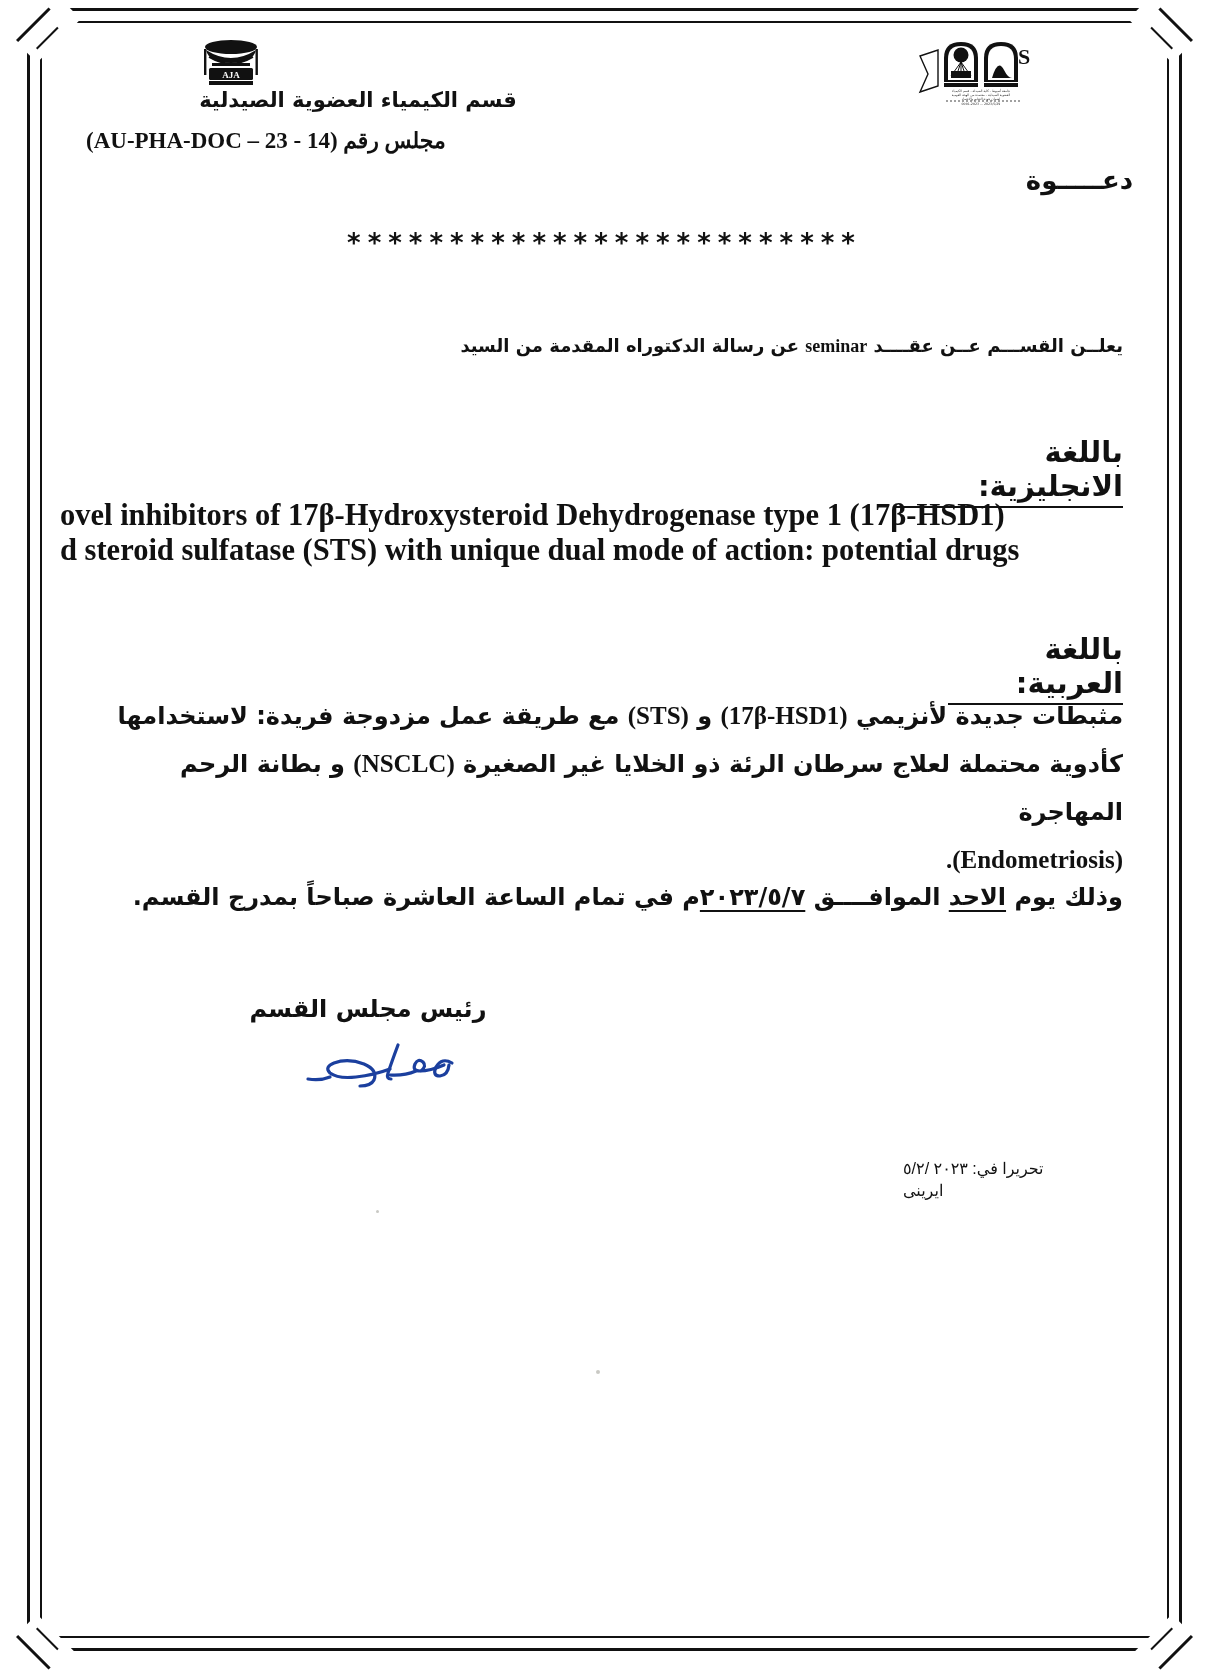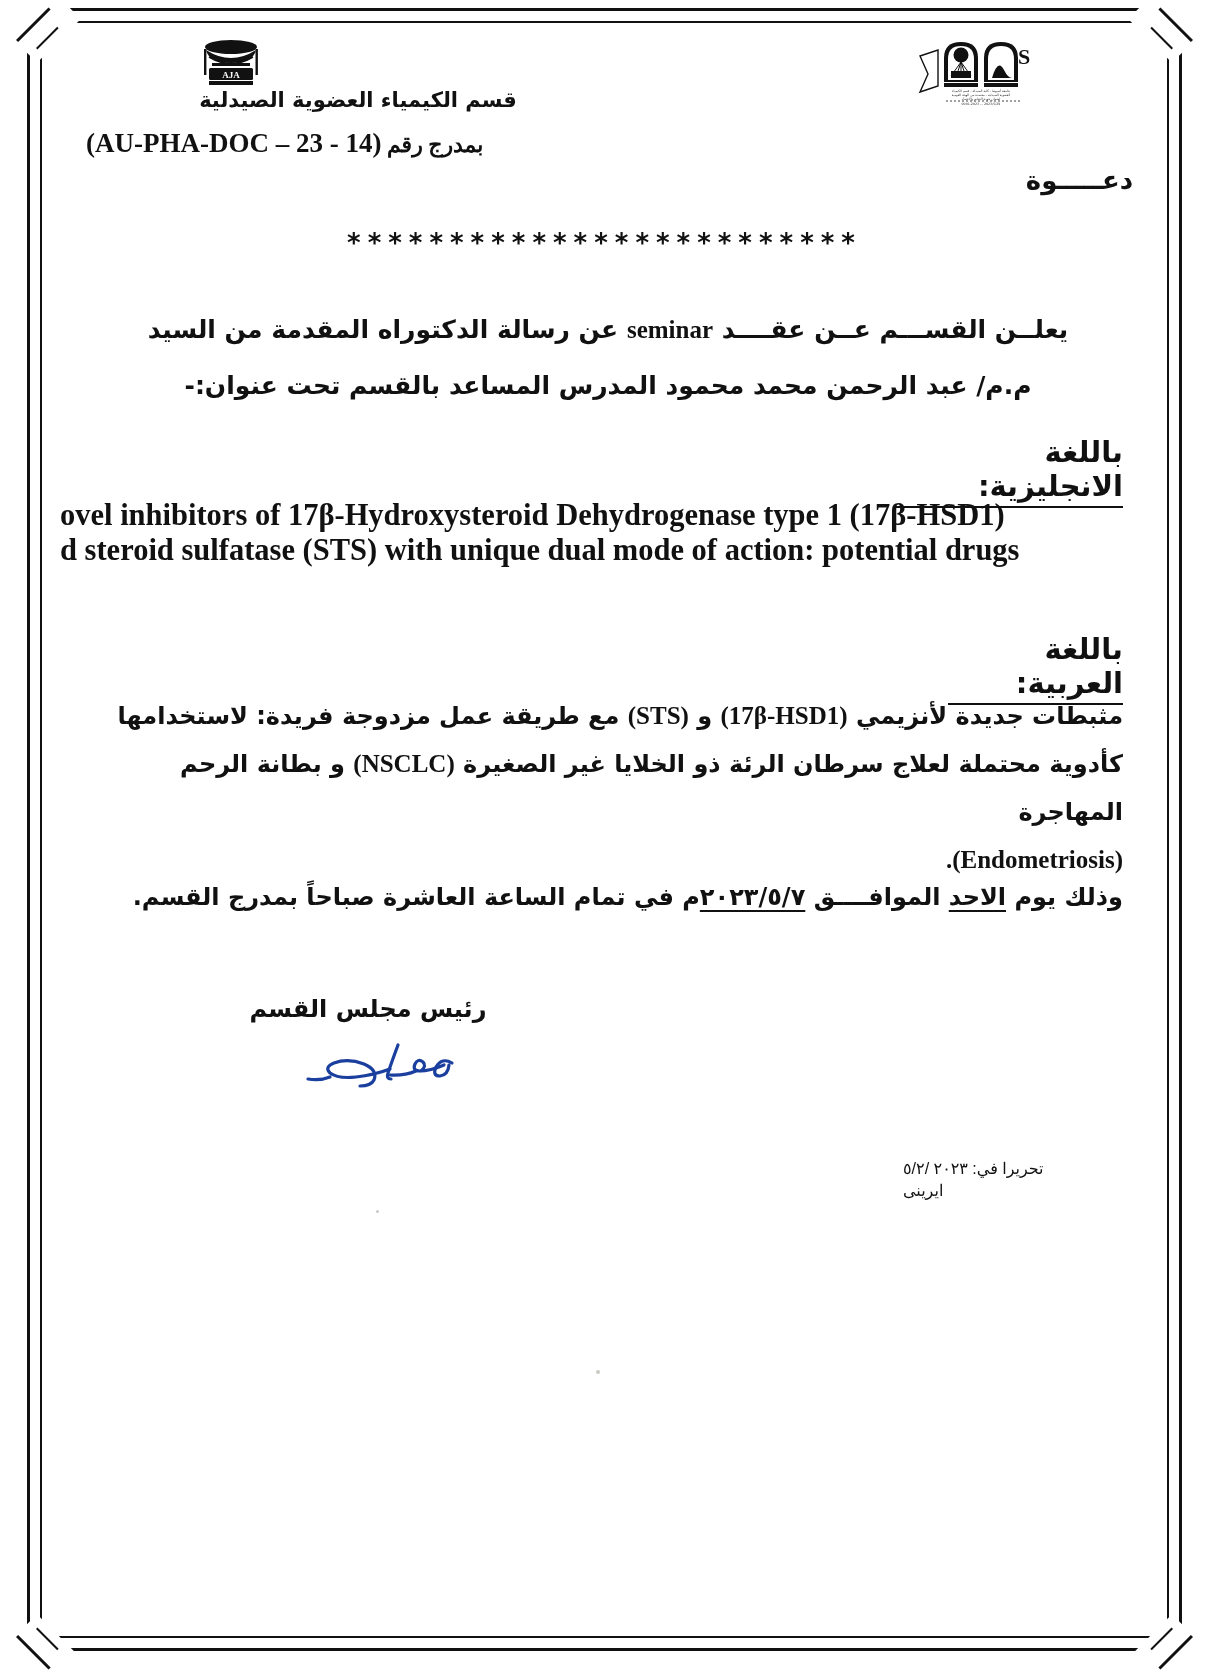--- a/index.html
+++ b/index.html
@@ -48,39 +48,39 @@
     position:absolute;right:545px;top:58px;width:460px;
     direction:rtl;text-align:center;
     font-family:"DejaVu Sans","Liberation Sans",sans-serif;
     font-weight:bold;font-size:21px;color:#111;letter-spacing:0px;
   }
   .form-no{
     position:absolute;left:10px;top:98px;width:420px;
     direction:rtl;text-align:left;
     font-weight:bold;font-size:22px;color:#111;white-space:nowrap;
   }
-  .form-no .code{font-family:"Liberation Serif",serif;font-variant:small-caps;font-size:27px;}
+  .form-no .code{font-family:"Liberation Serif",serif;font-variant:small-caps;font-size:23px;}
 
   .doc-title{
     position:absolute;left:0;top:135px;width:1057px;text-align:right;
     direction:rtl;font-family:"DejaVu Sans","Liberation Sans",sans-serif;
     font-weight:bold;font-size:26px;letter-spacing:1px;color:#111;
   }
   .stars{
     position:absolute;left:0;top:198px;width:1057px;text-align:center;
     font-family:"DejaVu Sans",sans-serif;font-size:26px;font-weight:bold;
     letter-spacing:7px;color:#111;
   }
 
   .ar-par{
     direction:rtl;text-align:right;color:#111;
     font-family:"DejaVu Sans","Liberation Sans",sans-serif;
     font-weight:bold;
   }
-  .p1{position:absolute;right:10px;top:272px;width:1030px;font-size:25px;line-height:56px;text-align:center;}
+  .p1{position:absolute;right:10px;top:288px;width:1030px;font-size:18px;line-height:56px;}
   .p1 .lat{font-family:"Liberation Serif",serif;font-weight:bold;}
 
   .sec-head{
     position:absolute;direction:rtl;text-align:right;
     font-family:"DejaVu Sans","Liberation Sans",sans-serif;
     font-weight:bold;font-size:29px;color:#111;
     border-bottom:2.5px solid #111;padding-bottom:3px;
   }
   .sec-en{right:10px;top:405px;width:230px;}
   .sec-ar{right:10px;top:602px;width:175px;}
@@ -182,33 +182,32 @@
           <text x="63" y="62" text-anchor="middle">لضمان جودة التعليم والاعتماد</text>
           <text x="63" y="67" text-anchor="middle">0001-2023 ... 2023/5/29</text>
         </g>
         <line x1="28" y1="63" x2="104" y2="63" stroke="#111" stroke-width="0.8" stroke-dasharray="2 2"></line>
       </g>
     </svg>
 
     <div class="dept-line">قسم الكيمياء العضوية الصيدلية</div>
 
     <div class="form-no">
-      <span>بمدرج رقم</span>
+      <span>مجلس رقم</span>
       <span class="code">(AU-PHA-DOC – 23 - 14)</span>
     </div>
 
     <div class="doc-title">دعـــــوة</div>
     <div class="stars">*************************</div>
 
     <div class="ar-par p1">
       <span>يعلــن القســـم عــن عقــــد</span>
       <span class="lat">seminar</span>
       <span>عن رسالة الدكتوراه المقدمة من السيد</span>
       <br>
-      <span>م.م/ عبد الرحمن محمد محمود المدرس المساعد بالقسم تحت عنوان:-</span>
     </div>
 
     <div class="sec-head sec-en">باللغة الانجليزية:</div>
 
     <div class="en-title">
       <div>ovel inhibitors of 17β-Hydroxysteroid Dehydrogenase type 1 (17β-HSD1)</div>
       <div>d steroid sulfatase (STS) with unique dual mode of action: potential drugs</div>
     </div>
 
     <div class="sec-head sec-ar">باللغة العربية:</div>

